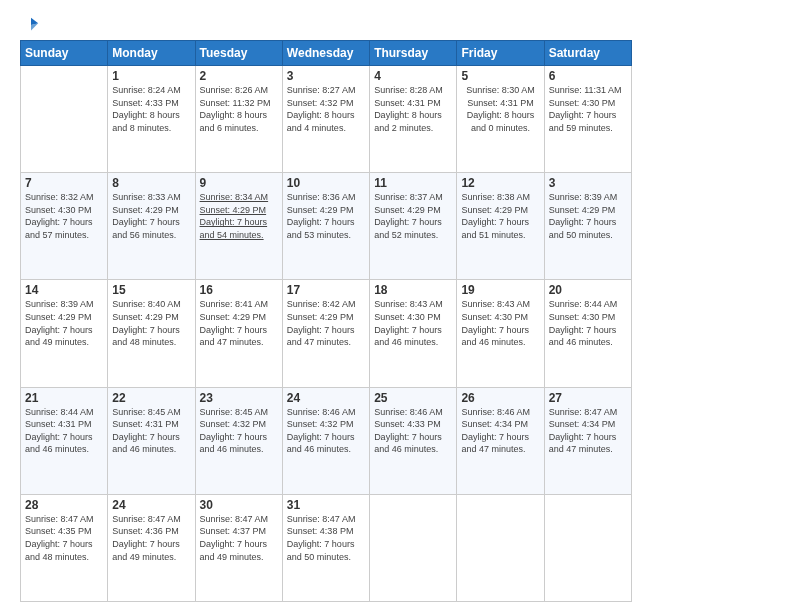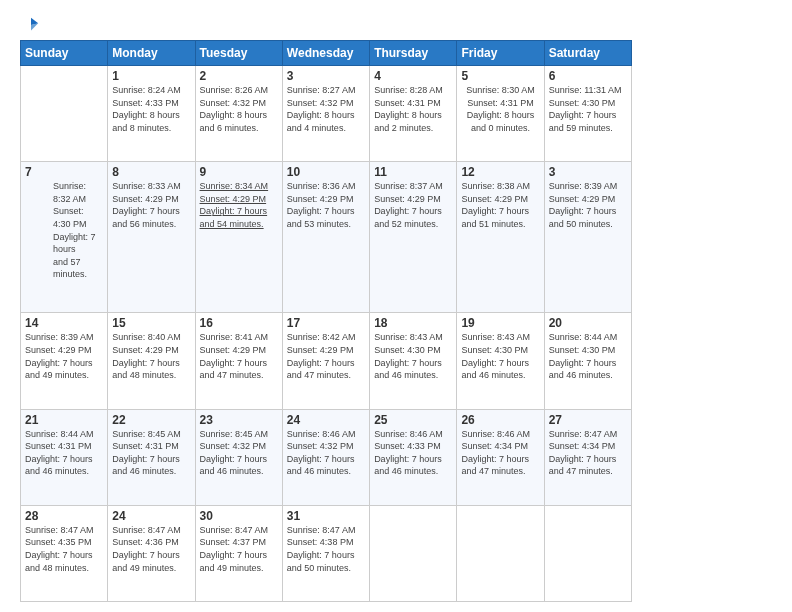--- a/index.html
+++ b/index.html
@@ -137,21 +137,21 @@
           <td>
             <span class="day-num">1</span>
             <div class="day-info" style="white-space: pre-line;">Sunrise: 8:24 AM
 Sunset: 4:33 PM
 Daylight: 8 hours
 and 8 minutes.</div>
           </td>
           <td>
             <span class="day-num">2</span>
             <div class="day-info" style="white-space: pre-line;">Sunrise: 8:26 AM
-Sunset: 4:32 PM
+Sunset: 11:32 PM
 Daylight: 8 hours
 and 6 minutes.</div>
           </td>
           <td>
             <span class="day-num">3</span>
             <div class="day-info" style="white-space: pre-line;">Sunrise: 8:27 AM
 Sunset: 4:32 PM
 Daylight: 8 hours
 and 4 minutes.</div>
           </td>
@@ -173,21 +173,21 @@
             <span class="day-num">6</span>
             <div class="day-info" style="white-space: pre-line;">Sunrise: 11:31 AM
 Sunset: 4:30 PM
 Daylight: 7 hours
 and 59 minutes.</div>
           </td>
         </tr>
         <tr>
           <td>
             <span class="day-num">7</span>
-            <div class="day-info" style="white-space: pre-line; margin-left: 28px;">Sunrise: 8:32 AM
+            <div class="day-info" style="white-space: pre-line;">Sunrise: 8:32 AM
 Sunset: 4:30 PM
 Daylight: 7 hours
 and 57 minutes.</div>
           </td>
           <td>
             <span class="day-num">8</span>
             <div class="day-info" style="white-space: pre-line;">Sunrise: 8:33 AM
 Sunset: 4:29 PM
 Daylight: 7 hours
 and 56 minutes.</div>

